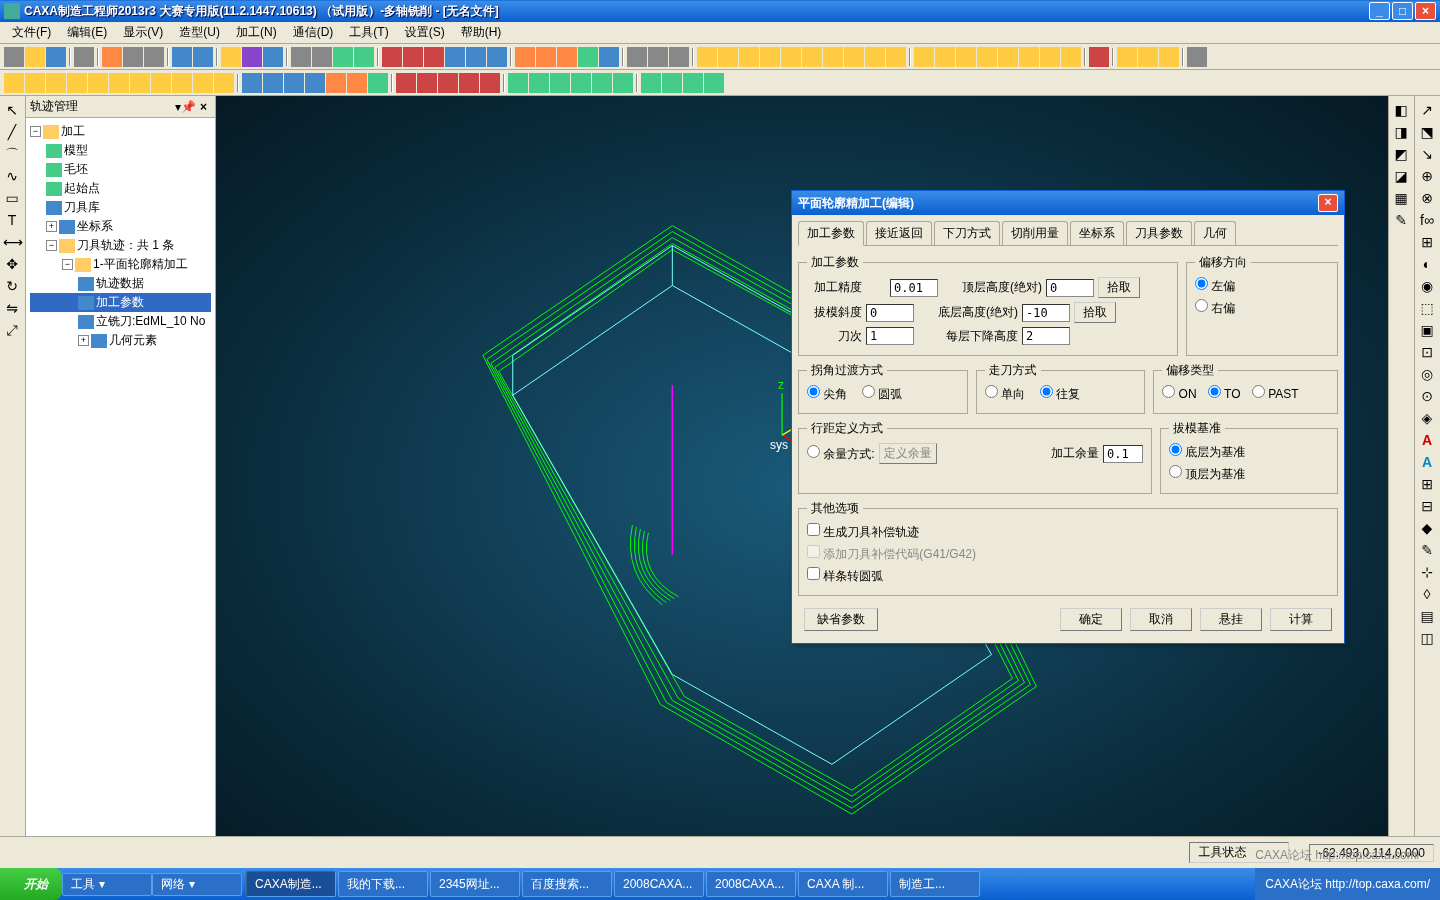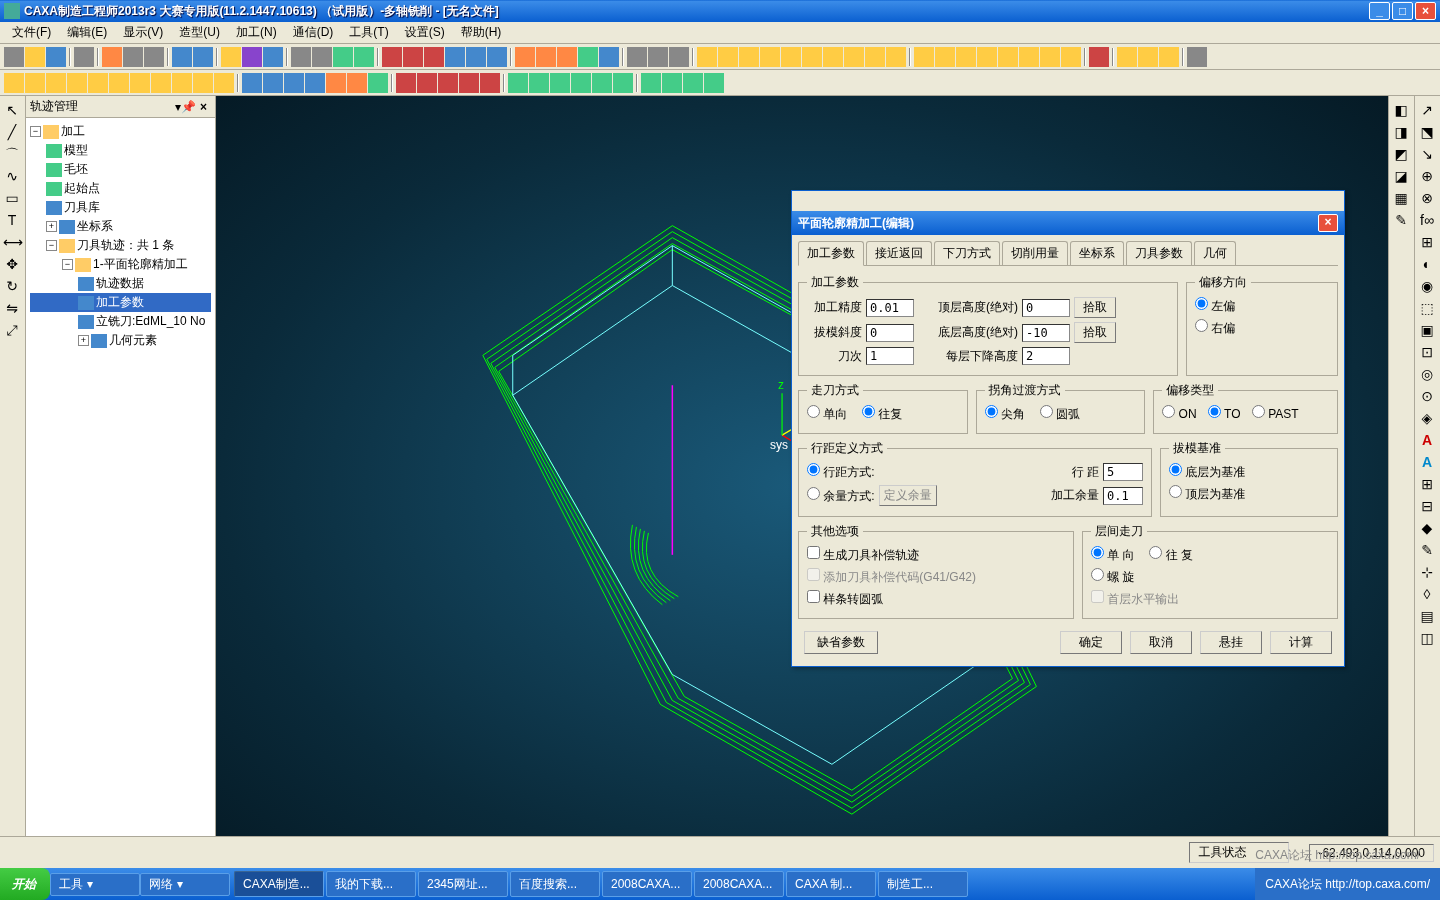--- a/index.html
+++ b/index.html
@@ -42,21 +42,21 @@
 
 .tabstrip { display: flex; background: #ece9d8; border-top: 1px solid #aca899; height: 20px; }
 .tabstrip .tab { padding: 2px 6px; border: 1px solid #aca899; border-top: none; cursor: pointer; background: #ece9d8; }
 .tabstrip .tab.active { background: #fff; font-weight: bold; }
 .scrollarea { height: 14px; background: #ece9d8; border-top: 1px solid #aca899; display: flex; align-items: center; }
 
 .viewport { flex: 1; background: radial-gradient(ellipse at center, #1a5a7a 0%, #0a2a3a 70%, #051a25 100%); position: relative; overflow: hidden; }
 .viewport svg { width: 100%; height: 100%; }
 
 .dialog { position: absolute; left: 791px; top: 190px; width: 554px; background: #ece9d8; border: 1px solid #0a5fd0; box-shadow: 2px 2px 4px rgba(0,0,0,0.3); }
-.dialog .dtitle { background: linear-gradient(#3b8ce8, #0a5fd0); color: #fff; padding: 3px 6px; display: flex; align-items: center; font-weight: bold; margin-top: 20px; }
+.dialog .dtitle { background: linear-gradient(#3b8ce8, #0a5fd0); color: #fff; padding: 3px 6px; display: flex; align-items: center; font-weight: bold; }
 .dialog .dtitle .txt { flex: 1; }
 .dialog .dtitle .x { background: #e8503b; width: 20px; height: 18px; border: 1px solid #fff; border-radius: 2px; text-align: center; cursor: pointer; line-height: 14px; }
 .dialog .dbody { padding: 6px; }
 .dtabs { display: flex; border-bottom: 1px solid #aca899; margin-bottom: 8px; }
 .dtab { padding: 3px 8px; border: 1px solid #aca899; border-bottom: none; margin-right: 2px; cursor: pointer; background: #ece9d8; border-radius: 3px 3px 0 0; }
 .dtab.active { background: #ece9d8; border-bottom: 1px solid #ece9d8; margin-bottom: -1px; }
 
 fieldset { border: 1px solid #aca899; padding: 6px 8px; margin-bottom: 6px; }
 legend { padding: 0 4px; }
 .row { display: flex; align-items: center; margin-bottom: 4px; gap: 4px; }
@@ -66,21 +66,21 @@
 .btn[disabled] { color: #888; }
 
 .dlgrow { display: flex; gap: 8px; }
 
 .footerbtns { display: flex; gap: 8px; justify-content: flex-end; padding: 6px; }
 
 .statusbar { height: 32px; background: #ece9d8; border-top: 1px solid #aca899; display: flex; align-items: center; padding: 0 6px; gap: 20px; position: absolute; bottom: 32px; left: 0; right: 0; }
 .statusbar .cell { border: 1px inset #ccc; padding: 1px 8px; min-width: 100px; }
 
 .taskbar { position: absolute; bottom: 0; left: 0; right: 0; height: 32px; background: linear-gradient(#3b8ce8, #0a5fd0); display: flex; align-items: center; }
-.start { background: linear-gradient(#4c4, #2a2); color: #fff; font-weight: bold; padding: 4px 14px 4px 12px; font-style: italic; border-radius: 0 8px 8px 0; cursor: pointer; height: 100%; display: flex; align-items: center; font-size: 16px; }
+.start { background: linear-gradient(#4c4, #2a2); color: #fff; font-weight: bold; padding: 4px 14px 4px 24px; font-style: italic; border-radius: 0 8px 8px 0; cursor: pointer; height: 100%; display: flex; align-items: center; font-size: 16px; }
 .tasks { display: flex; flex: 1; gap: 2px; padding: 0 4px; height: 26px; }
 .task { background: #2a6fc8; color: #fff; padding: 2px 8px; border: 1px solid #5a9fe8; border-radius: 2px; cursor: pointer; display: flex; align-items: center; gap: 4px; min-width: 90px; max-width: 140px; overflow: hidden; white-space: nowrap; text-overflow: ellipsis; }
 .task.active { background: #1a4f98; border-style: inset; }
 .tray { color: #fff; padding: 0 10px; background: #2a6fc8; height: 100%; display: flex; align-items: center; }
 
 .watermark { position: absolute; bottom: 36px; right: 20px; color: #888; font-size: 12px; }
 
 .bottomtools { height: 26px; background: #ece9d8; border-top: 1px solid #aca899; display: flex; align-items: center; padding: 2px 4px; gap: 1px; }
 
 
@@ -448,21 +448,21 @@
       <div class="dtab">坐标系</div>
       <div class="dtab">刀具参数</div>
       <div class="dtab">几何</div>
     </div>
 
     <div class="dlgrow">
       <fieldset style="flex:2.7">
         <legend>加工参数</legend>
         <div class="row">
           <span class="lbl" style="width:55px">加工精度</span>
-          <input type="text" style="width: 48px;" value="0.01">
+          <input type="text" style="width: 48px; margin-left: 24px;" value="0.01">
           <span class="lbl" style="width:100px">顶层高度(绝对)</span>
           <input type="text" style="width: 48px;" value="0">
           <button class="btn" style="min-width:40px;padding:1px 8px">拾取</button>
         </div>
         <div class="row">
           <span class="lbl" style="width:55px">拔模斜度</span>
           <input type="text" style="width: 48px;" value="0">
           <span class="lbl" style="width:100px">底层高度(绝对)</span>
           <input type="text" style="width: 48px;" value="-10">
           <button class="btn" style="min-width:40px;padding:1px 8px">拾取</button>
@@ -480,52 +480,46 @@
             <label><input type="radio" name="od" checked="" style=""> <span>左偏</span></label>
           </div>
         <div class="row">
             <label><input type="radio" name="od" style=""> <span>右偏</span></label>
           </div>
       </fieldset>
     </div>
 
     <div class="dlgrow">
       <fieldset style="flex:1">
+        <legend>拐角过渡方式</legend>
+        <div class="row">
+          <label><input type="radio" name="cn" checked="" style=""> <span>尖角</span></label>&nbsp;&nbsp;
+          <label><input type="radio" name="cn" style=""> <span>圆弧</span></label>
+        </div>
+      </fieldset>
+      <fieldset style="flex:1">
         <legend>走刀方式</legend>
         <div class="row">
           <label><input type="radio" name="wd" style=""> <span>单向</span></label>&nbsp;&nbsp;
           <label><input type="radio" name="wd" checked="" style=""> <span>往复</span></label>
-        </div>
-      </fieldset>
-      <fieldset style="flex:1">
-        <legend>拐角过渡方式</legend>
-        <div class="row">
-          <label><input type="radio" name="cn" checked="" style=""> <span>尖角</span></label>&nbsp;&nbsp;
-          <label><input type="radio" name="cn" style=""> <span>圆弧</span></label>
         </div>
       </fieldset>
       <fieldset style="flex:1.1">
         <legend>偏移类型</legend>
         <div class="row">
           <label><input type="radio" name="ot" style=""> <span>ON</span></label>&nbsp;
           <label><input type="radio" name="ot" checked="" style=""> <span>TO</span></label>&nbsp;
           <label><input type="radio" name="ot" style=""> <span>PAST</span></label>
         </div>
       </fieldset>
     </div>
 
     <div class="dlgrow">
       <fieldset style="flex:2.1">
         <legend>行距定义方式</legend>
-        <div class="row">
-          <label><input type="radio" name="sd" checked="" style=""> <span>行距方式:</span></label>
-          <span style="flex:1"></span>
-          <span class="lbl">行  距</span>
-          <input type="text" style="width: 40px;" value="5">
-        </div>
         <div class="row">
           <label><input type="radio" name="sd" style=""> <span>余量方式:</span></label>
           <button class="btn" disabled="" style="min-width:54px;padding:1px 4px">定义余量</button>
           <span style="flex:1"></span>
           <span class="lbl">加工余量</span>
           <input type="text" style="width: 40px;" value="0.1">
         </div>
       </fieldset>
       <fieldset style="flex:1">
         <legend>拔模基准</legend>
@@ -542,33 +536,20 @@
       <fieldset style="flex:1.3">
         <legend>其他选项</legend>
         <div class="row">
             <label><input type="checkbox" style=""> <span>生成刀具补偿轨迹</span></label>
           </div>
         <div class="row">
             <label style="color:#888"><input type="checkbox" disabled="" style=""> <span>添加刀具补偿代码(G41/G42)</span></label>
           </div>
         <div class="row">
             <label><input type="checkbox" style=""> <span>样条转圆弧</span></label>
-          </div>
-      </fieldset>
-      <fieldset style="flex:1.2">
-        <legend>层间走刀</legend>
-        <div class="row">
-          <label><input type="radio" name="lw" checked="" style=""> <span>单  向</span></label>&nbsp;&nbsp;
-          <label><input type="radio" name="lw" style=""> <span>往  复</span></label>
-        </div>
-        <div class="row">
-            <label><input type="radio" name="lw" style=""> <span>螺  旋</span></label>
-          </div>
-        <div class="row">
-            <label style="color:#888"><input type="checkbox" disabled="" style=""> <span>首层水平输出</span></label>
           </div>
       </fieldset>
     </div>
 
     <div class="footerbtns">
       <button class="btn" style="margin-right:auto">缺省参数</button>
       <button class="btn">确定</button>
       <button class="btn">取消</button>
       <button class="btn">悬挂</button>
       <button class="btn">计算</button>

